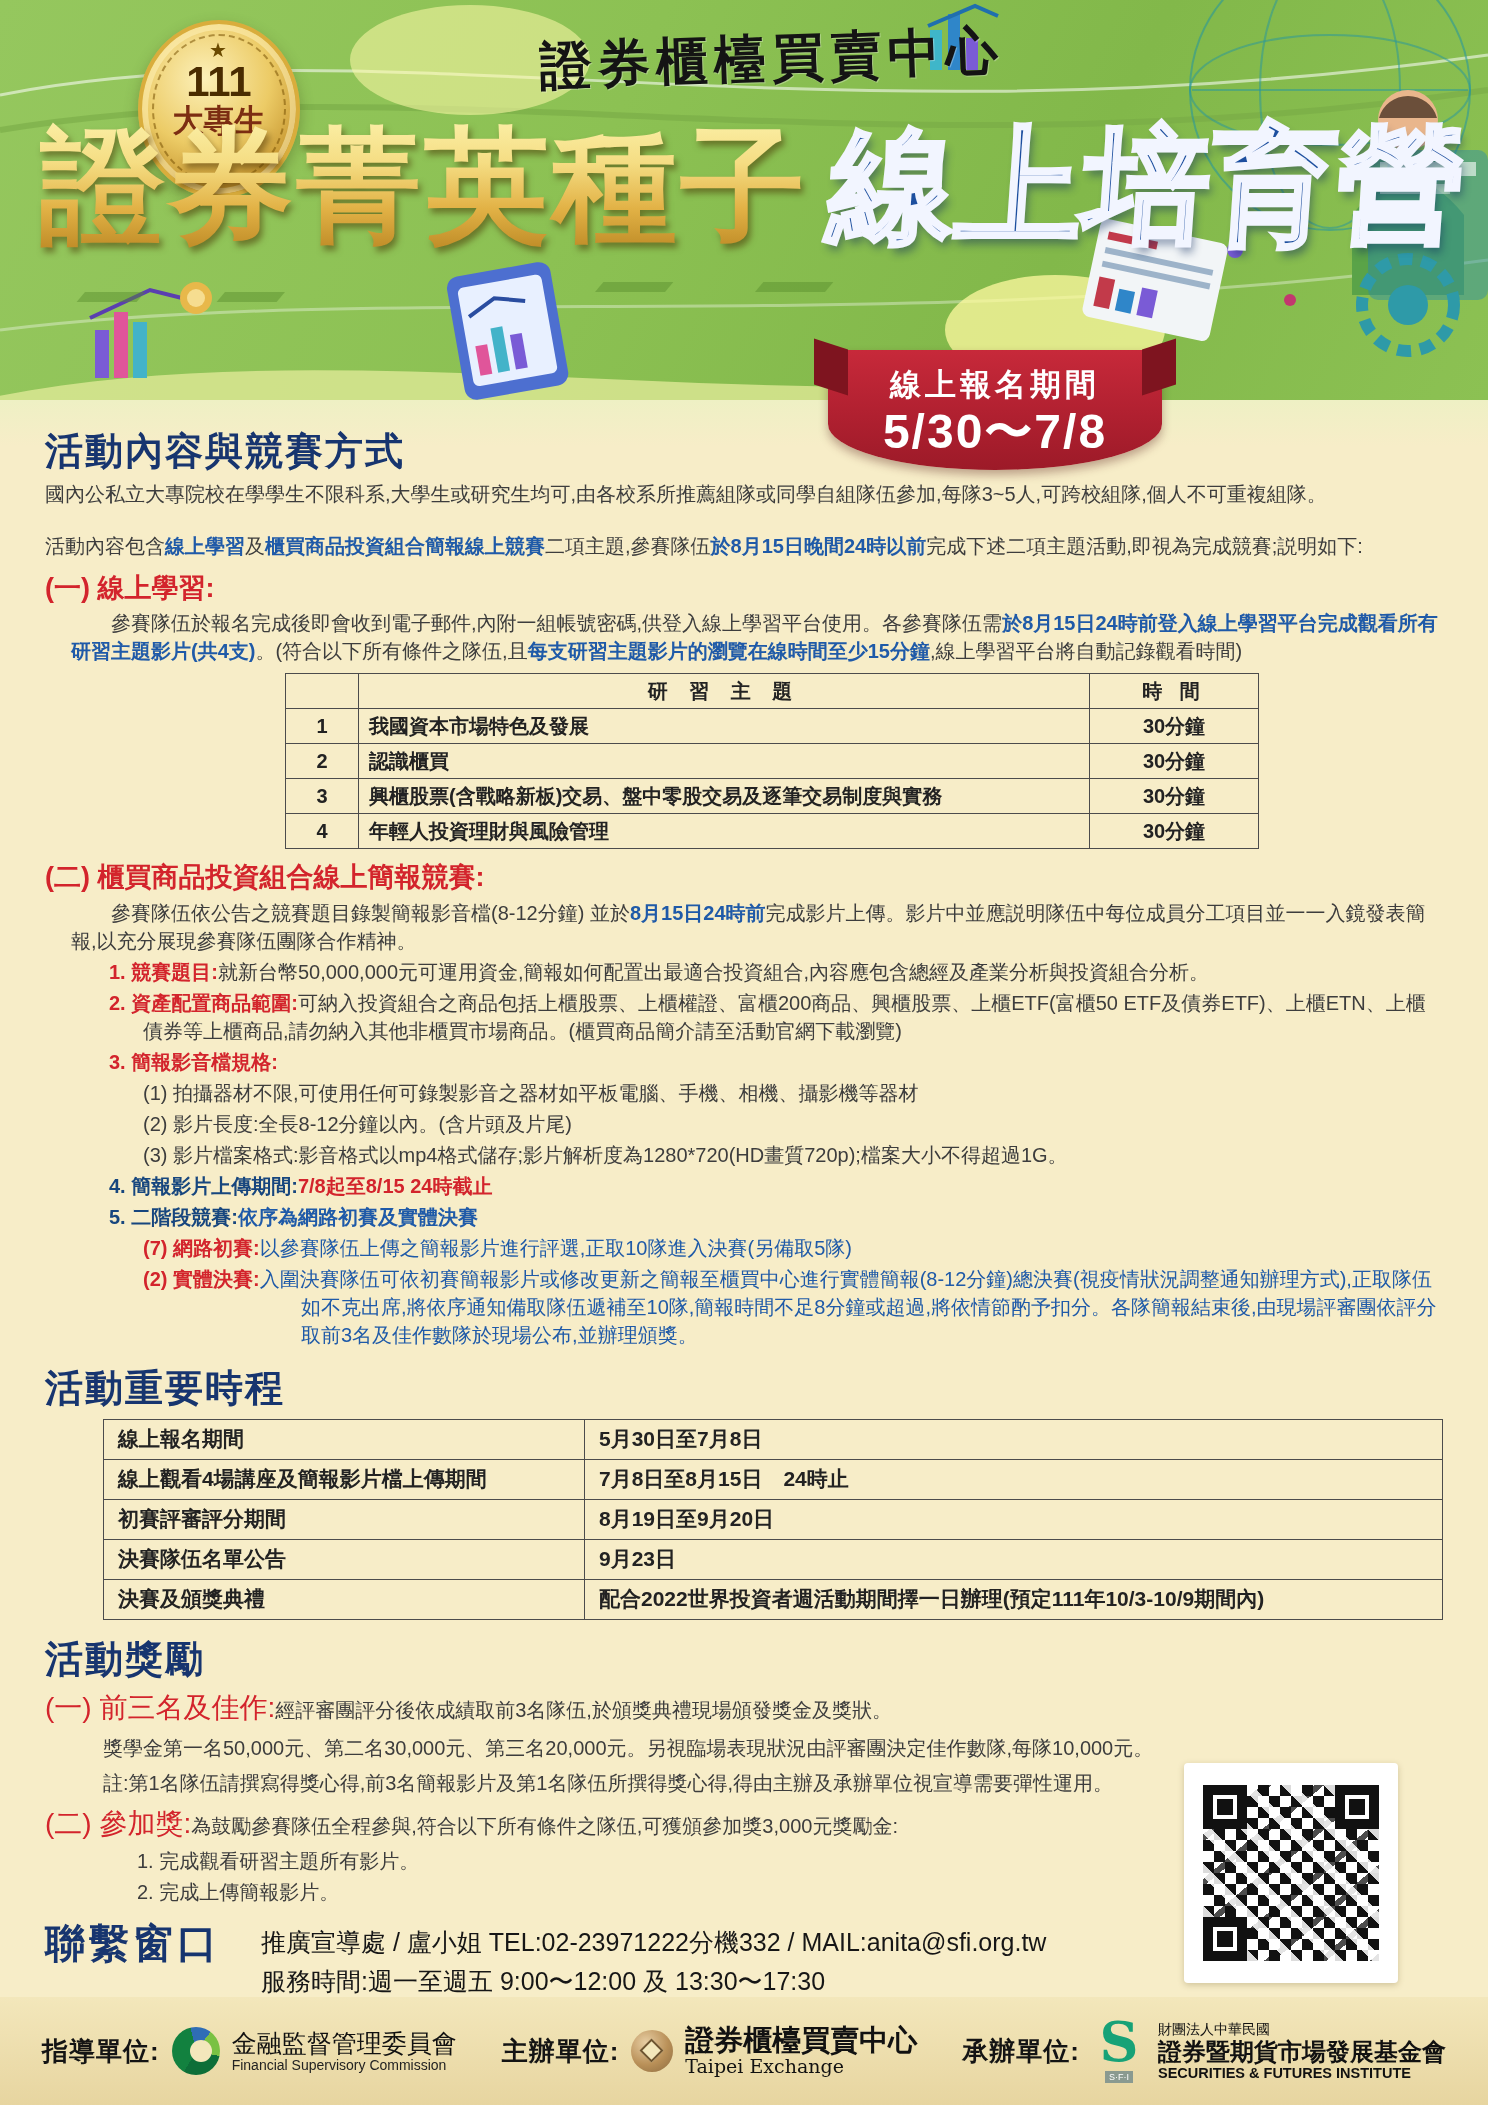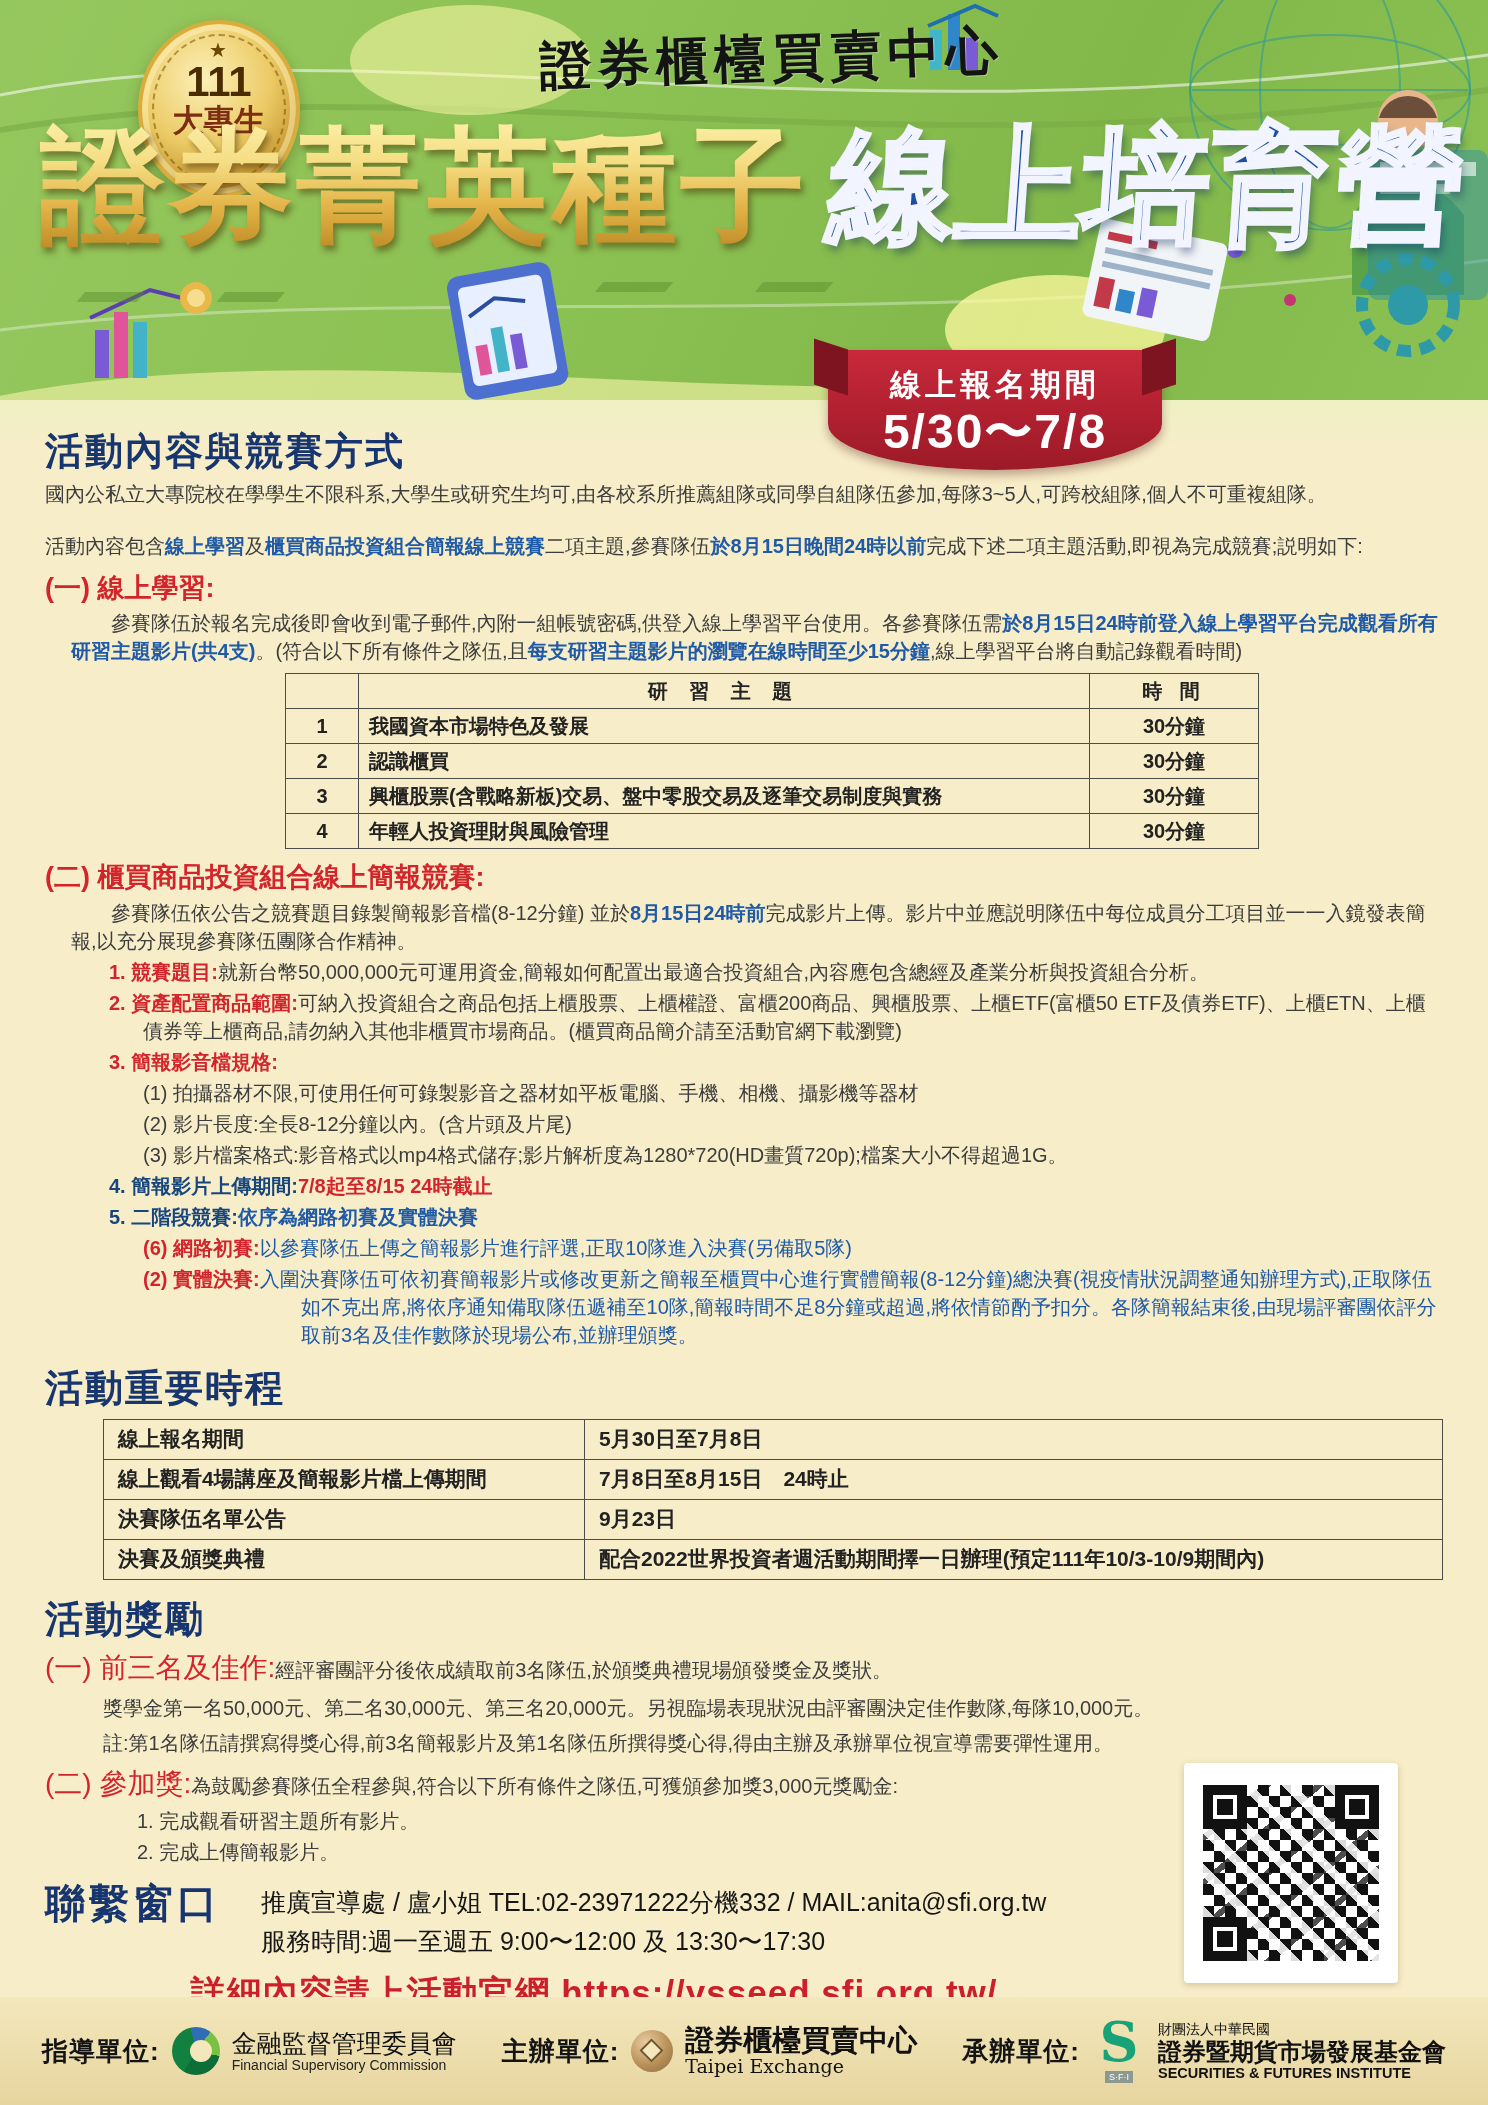--- a/index.html
+++ b/index.html
@@ -262,35 +262,39 @@
 
     <p class="txt item"><span class="redL">3. 簡報影音檔規格:</span></p>
     <p class="txt sub">(1) 拍攝器材不限,可使用任何可錄製影音之器材如平板電腦、手機、相機、攝影機等器材</p>
     <p class="txt sub">(2) 影片長度:全長8-12分鐘以內。(含片頭及片尾)</p>
     <p class="txt sub">(3) 影片檔案格式:影音格式以mp4格式儲存;影片解析度為1280*720(HD畫質720p);檔案大小不得超過1G。</p>
 
     <p class="txt item"><span class="blueL">4. 簡報影片上傳期間:</span><span class="redL">7/8起至8/15  24時截止</span></p>
 
     <p class="txt item"><span class="blueL">5. 二階段競賽:</span><span class="blue">依序為網路初賽及實體決賽</span></p>
 
-    <p class="txt sub"><span class="redL">(6) 網路初賽:</span><span class="blueN">以參賽隊伍上傳之簡報影片進行評選,正取10隊進入決賽(另備取5隊)</span></p>
+    <p class="txt sub"><span class="redL">(7) 網路初賽:</span><span class="blueN">以參賽隊伍上傳之簡報影片進行評選,正取10隊進入決賽(另備取5隊)</span></p>
 
     <p class="txt sub hang"><span class="redL">(2) 實體決賽:</span><span class="blueN">入圍決賽隊伍可依初賽簡報影片或修改更新之簡報至櫃買中心進行實體簡報(8-12分鐘)總決賽(視疫情狀況調整通知辦理方式),正取隊伍如不克出席,將依序通知備取隊伍遞補至10隊,簡報時間不足8分鐘或超過,將依情節酌予扣分。各隊簡報結束後,由現場評審團依評分取前3名及佳作數隊於現場公布,並辦理頒獎。</span></p>
 
     <div class="h2 mt">活動重要時程</div>
 
     <table class="tbl2">
       <tbody>
           <tr>
         <td class="c1">線上報名期間</td>
         <td>5月30日至7月8日</td>
       </tr>
       <tr>
         <td class="c1">線上觀看4場講座及簡報影片檔上傳期間</td>
         <td>7月8日至8月15日　24時止</td>
+      </tr>
+      <tr>
+        <td class="c1">初賽評審評分期間</td>
+        <td>8月19日至9月20日</td>
       </tr>
       <tr>
         <td class="c1">決賽隊伍名單公告</td>
         <td>9月23日</td>
       </tr>
       <tr>
         <td class="c1">決賽及頒獎典禮</td>
         <td>配合2022世界投資者週活動期間擇一日辦理(預定111年10/3-10/9期間內)</td>
       </tr>
     </tbody>

